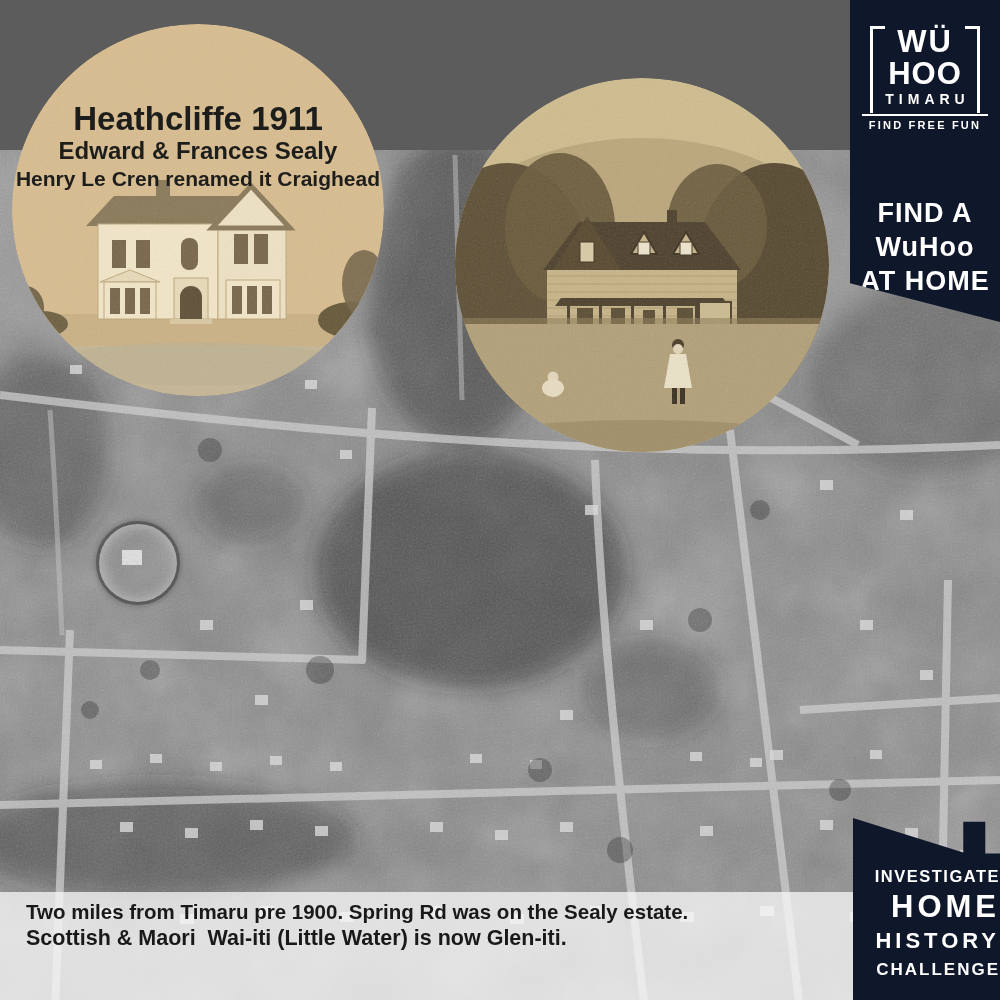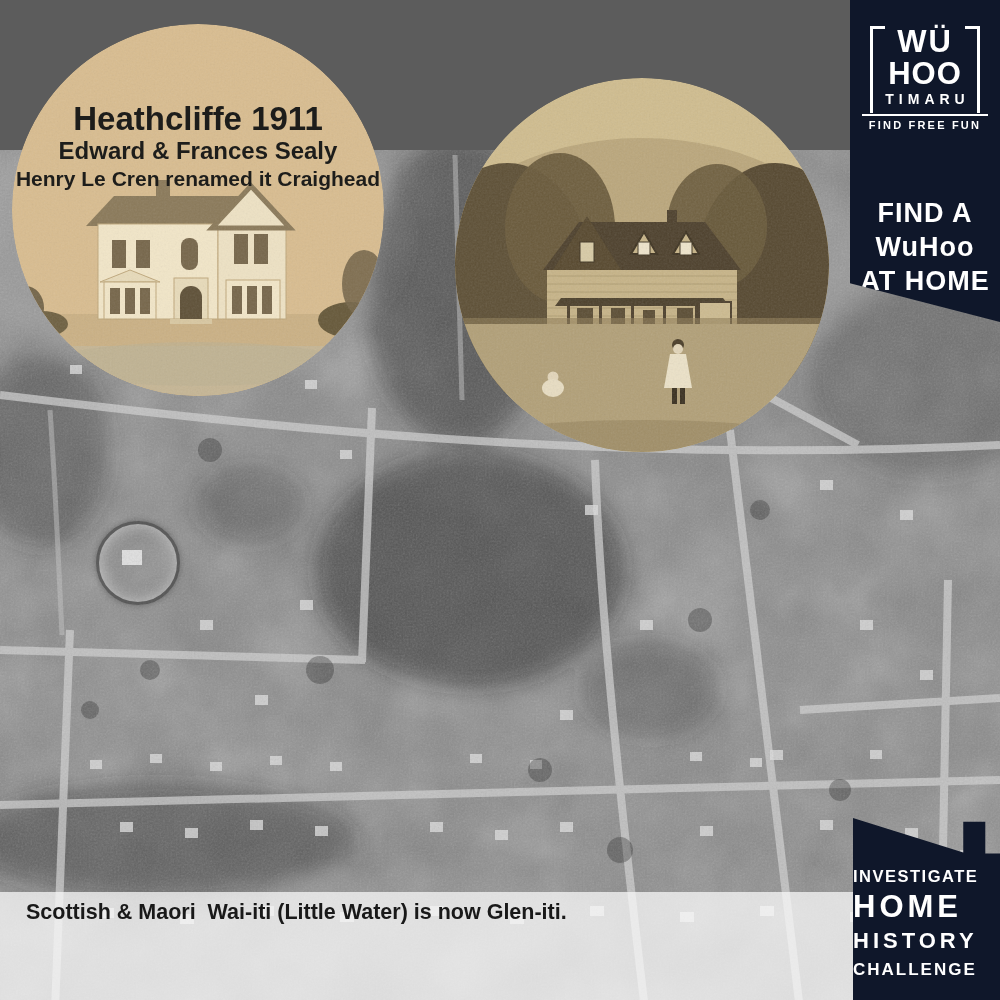--- a/index.html
+++ b/index.html
@@ -41,21 +41,21 @@
   .br-r{right:-7px;border-right:3px solid #fff;border-top:3px solid #fff;}
   .logo-wu{font-size:31px;font-weight:bold;line-height:31px;letter-spacing:2px;}
   .logo-hoo{font-size:31px;font-weight:bold;line-height:33px;letter-spacing:1px;}
   .logo-city{font-size:14px;font-weight:bold;letter-spacing:5px;line-height:19px;text-indent:5px;}
   .logo-line{position:absolute;left:-15px;right:-15px;top:88px;border-top:2.5px solid #fff;}
   .logo-tagline{position:absolute;left:-22px;right:-22px;top:93px;font-size:11px;
                 font-weight:bold;letter-spacing:2.2px;}
   .promo{position:absolute;left:0;right:0;top:182px;text-align:center;
          font-weight:bold;font-size:27px;line-height:34px;letter-spacing:1px;margin-top:14px;}
 
-  .panel-br{left:853px;top:818px;width:147px;height:182px;text-align:left;
+  .panel-br{left:853px;top:818px;width:147px;height:182px;text-align:right;
             clip-path:polygon(0 0,75% 19%,75% 2%,90% 2%,90% 19.5%,100% 19.5%,100% 100%,0 100%);}
   .challenge{position:absolute;left:0;right:0;top:46px;}
   .ch1{font-size:16.5px;font-weight:bold;letter-spacing:1.5px;line-height:24px;}
   .ch2{font-size:31px;font-weight:bold;letter-spacing:4px;line-height:38px;}
   .ch3{font-size:22px;font-weight:bold;letter-spacing:4px;line-height:30px;}
   .ch4{font-size:17px;font-weight:bold;letter-spacing:2px;line-height:28px;}
 
   
   .caption{position:absolute;left:0;top:892px;width:855px;height:108px;box-sizing:border-box;
            background:rgba(250,250,250,.74);color:#191919;padding:7px 0 0 26px;}
@@ -297,20 +297,21 @@
       <div class="logo-tagline">FIND FREE FUN</div>
     </div>
     <div class="promo">
       <div>FIND A</div>
       <div>WuHoo</div>
       <div>AT HOME</div>
     </div>
   </div>
 
   <div class="caption">
+    <div class="cap2">Two miles from Timaru pre 1900. Spring Rd was on the Sealy estate.</div>
     <div class="cap3">Scottish &amp; Maori &nbsp;Wai-iti (Little Water) is now Glen-iti.</div>
   </div>
 
   <div class="panel panel-br">
     <div class="challenge">
       <div class="ch1">INVESTIGATE</div>
       <div class="ch2">HOME</div>
       <div class="ch3">HISTORY</div>
       <div class="ch4">CHALLENGE</div>
     </div>

